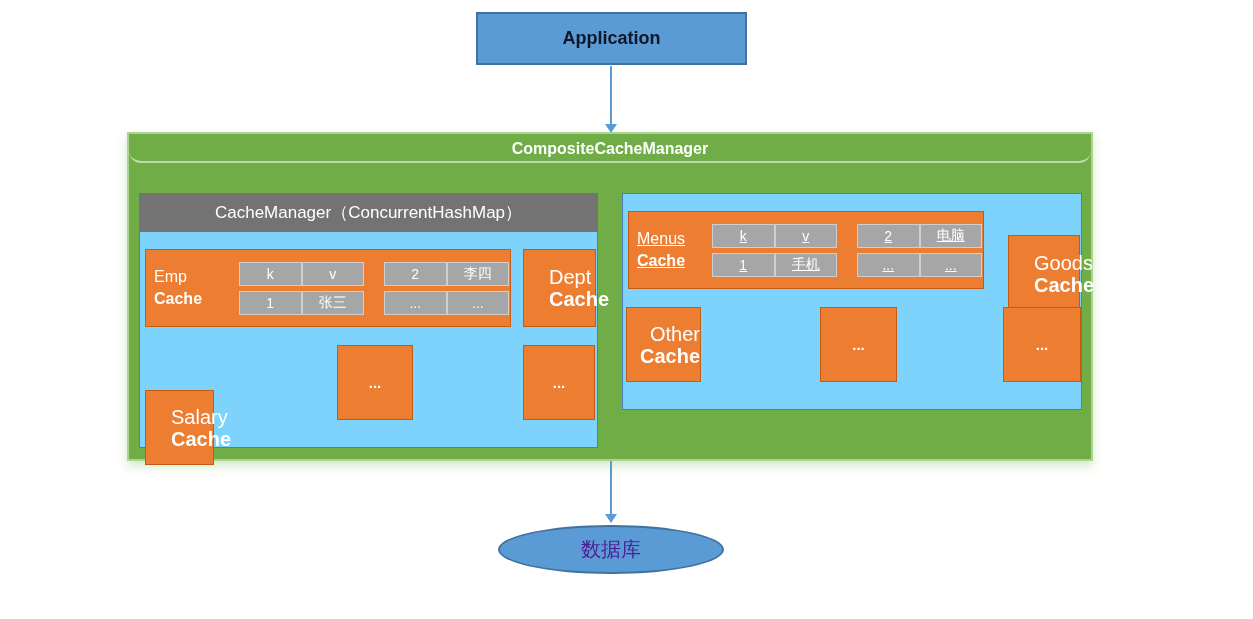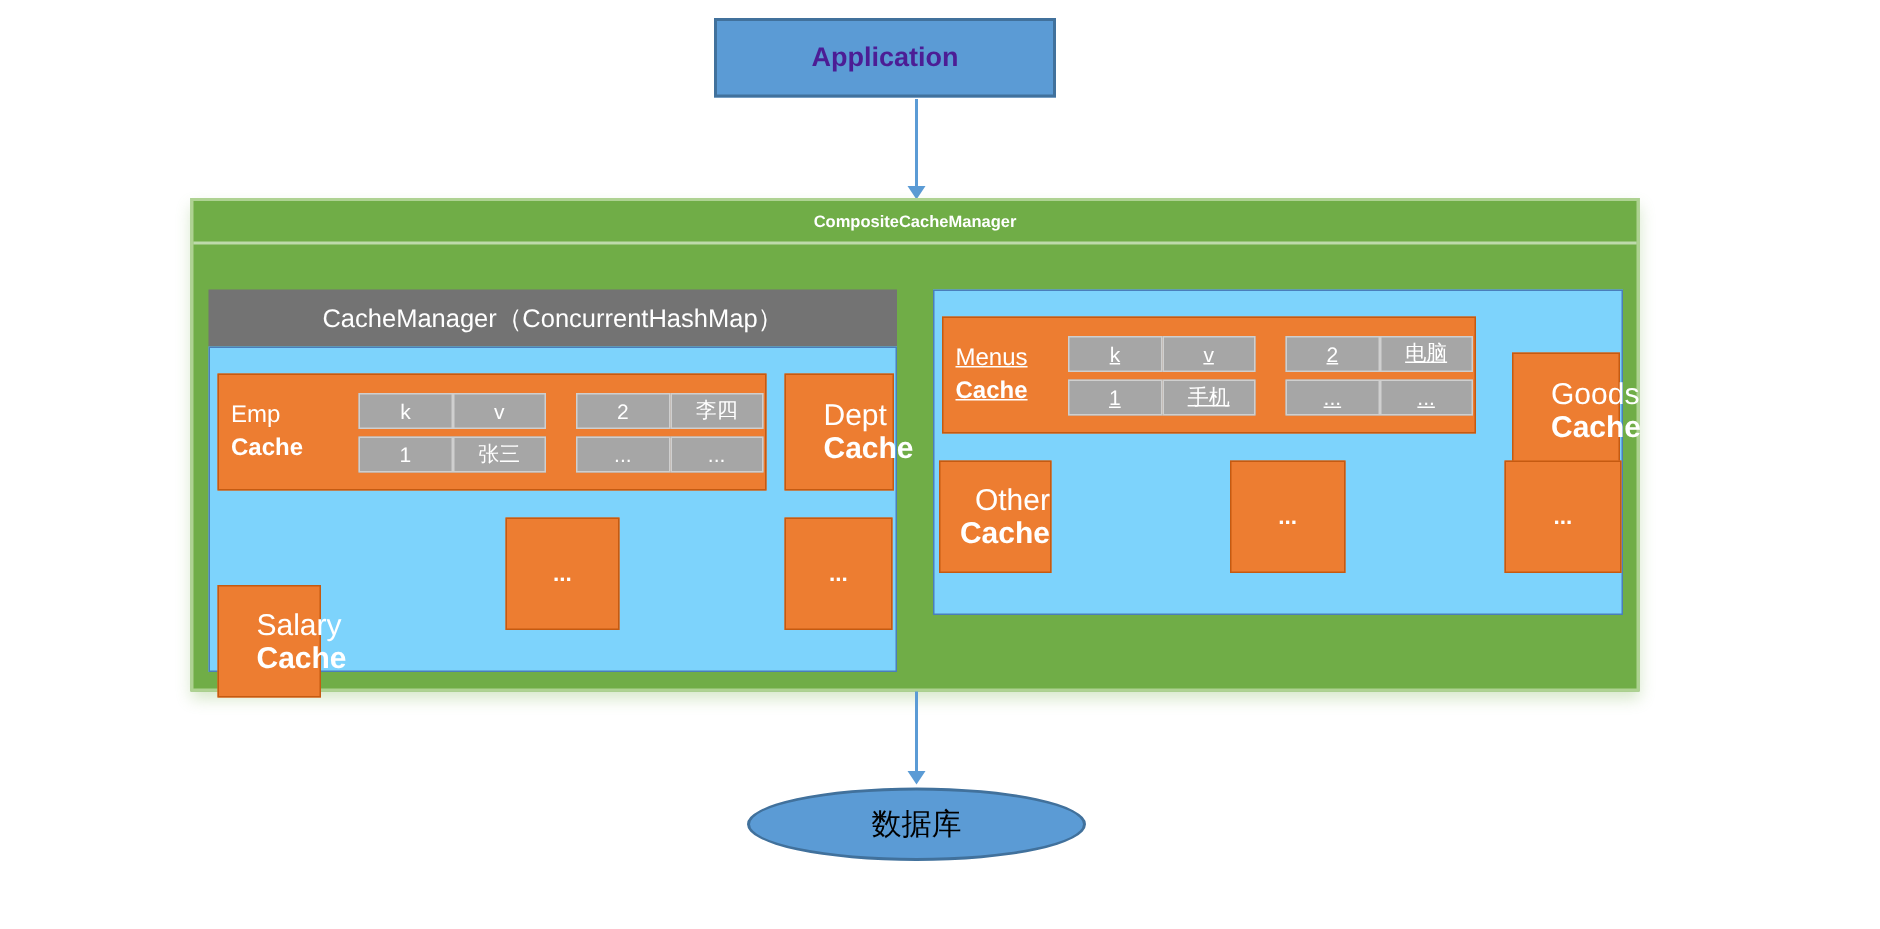--- a/index.html
+++ b/index.html
@@ -1,24 +1,24 @@
 <!DOCTYPE html>
 <html><head>
 <meta charset="utf-8">
 <style>
   * { margin:0; padding:0; box-sizing:border-box; }
   body { background:#ffffff; font-family:"Liberation Sans", sans-serif; }
   .canvas { position:relative; width:1253px; height:619px; background:#ffffff; overflow:hidden; }
 
   
   .app-box {
-    position:absolute; left:476px; top:12px; width:228px; height:53px;
+    position:absolute; left:476px; top:12px; width:271px; height:53px;
     background:#5B9BD5; border:2px solid #41719C;
     display:flex; align-items:center; justify-content:center;
-    color:#4c1d95; font-size:18px; font-weight:600;
+    color:#0f172a; font-size:18px; font-weight:600;
   }
 
   
   .arrow { position:absolute; width:12px; }
   .arrow .arrow-line { position:absolute; left:5px; top:0; width:2px; background:#5B9BD5; }
   .arrow .arrow-head {
     position:absolute; left:0; width:0; height:0;
     border-left:6px solid transparent; border-right:6px solid transparent;
     border-top:9px solid #5B9BD5;
   }
@@ -30,22 +30,23 @@
   .arrow2 .arrow-head { top:53px; }
 
   
   .composite {
     position:absolute; left:127px; top:132px; width:966px; height:329px;
     background:#70AD47; border:2px solid #AED292;
     box-shadow:0 5px 10px rgba(112,173,71,0.30);
   }
   .composite-header {
     height:29px; line-height:29px; text-align:center;
-    color:#fff; font-size:11px; font-weight:600;
+    color:#fff; font-size:16px; font-weight:600;
     border-bottom:2px solid rgba(255,255,255,0.55);
+    border-radius:12px;
   }
 
   
   .manager { position:absolute; top:59px; }
   .manager-left  { left:10px;  width:459px; }
   .manager-right { left:493px; width:460px; }
   .manager-header {
     height:38px; background:#737373; color:#fff;
     display:flex; align-items:center; justify-content:center; font-size:17px;
   }
@@ -93,21 +94,21 @@
   .dots1-l { left:197px; width:76px; }
   .dots2-l { right:2px;  width:72px; }
   .dots1-r { left:197px; width:77px; }
   .dots2-r { right:0px;  width:78px; }
 
   
   .db-ellipse {
     position:absolute; left:498px; top:525px; width:226px; height:49px;
     background:#5B9BD5; border:2px solid #41719C; border-radius:50%;
     display:flex; align-items:center; justify-content:center;
-    color:#000000; font-size:20px;
+    color:#4c1d95; font-size:20px;
   }
 </style>
 </head>
 <body>
 
 <div class="canvas">
 
   <div class="app-box">
     <span>Application</span>
   </div>

